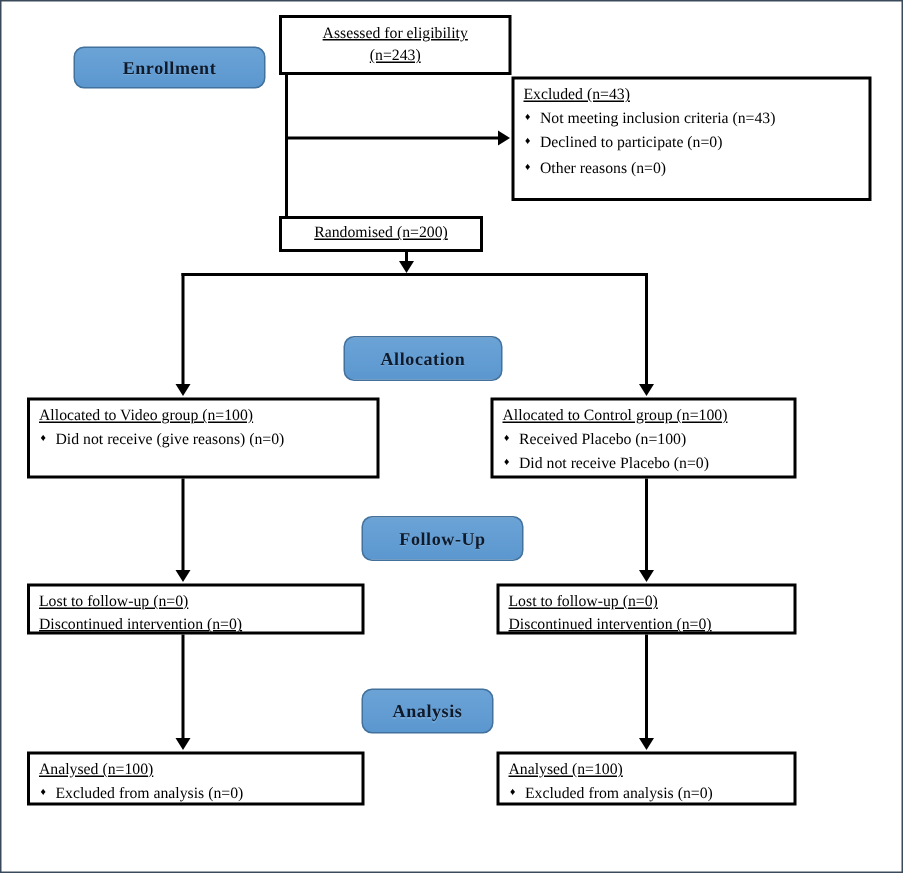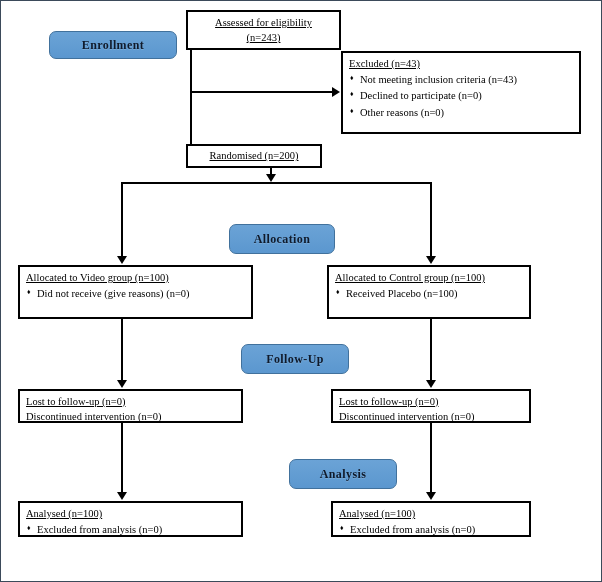--- a/index.html
+++ b/index.html
@@ -177,20 +177,21 @@
       <span class="head">Allocated to Video group (n=100)</span>
       <ul>
         <li>Did not receive (give reasons) (n=0)</li>
       </ul>
     </div>
 
     <div class="box" style="left:326px; top:264px; width:204px; height:54px;">
       <span class="head">Allocated to Control group (n=100)</span>
       <ul>
         <li>Received Placebo (n=100)</li>
+        <li>Did not receive Placebo (n=0)</li>
       </ul>
     </div>
 
     <div class="vline" style="left:120px; top:318px; height:62px;"></div>
     <div class="arrow-down" style="left:116px; top:379px;"></div>
     <div class="vline" style="left:429px; top:318px; height:62px;"></div>
     <div class="arrow-down" style="left:425px; top:379px;"></div>
 
     <div class="badge" style="left:240px; top:343px; width:108px; height:30px;">Follow-Up</div>
 
@@ -202,21 +203,21 @@
     <div class="box" style="left:330px; top:388px; width:200px; height:34px;">
       <span class="head">Lost to follow-up (n=0)</span>
       <span class="head">Discontinued intervention (n=0)</span>
     </div>
 
     <div class="vline" style="left:120px; top:422px; height:70px;"></div>
     <div class="arrow-down" style="left:116px; top:491px;"></div>
     <div class="vline" style="left:429px; top:422px; height:70px;"></div>
     <div class="arrow-down" style="left:425px; top:491px;"></div>
 
-    <div class="badge" style="left:240px; top:458px; width:108px; height:30px;margin-left:48px;">Analysis</div>
+    <div class="badge" style="left:240px; top:458px; width:88px; height:30px;">Analysis</div>
 
     <div class="box" style="left:17px; top:500px; width:225px; height:36px;">
       <span class="head">Analysed (n=100)</span>
       <ul>
         <li>Excluded from analysis (n=0)</li>
       </ul>
     </div>
 
     <div class="box" style="left:330px; top:500px; width:200px; height:36px;">
       <span class="head">Analysed (n=100)</span>

